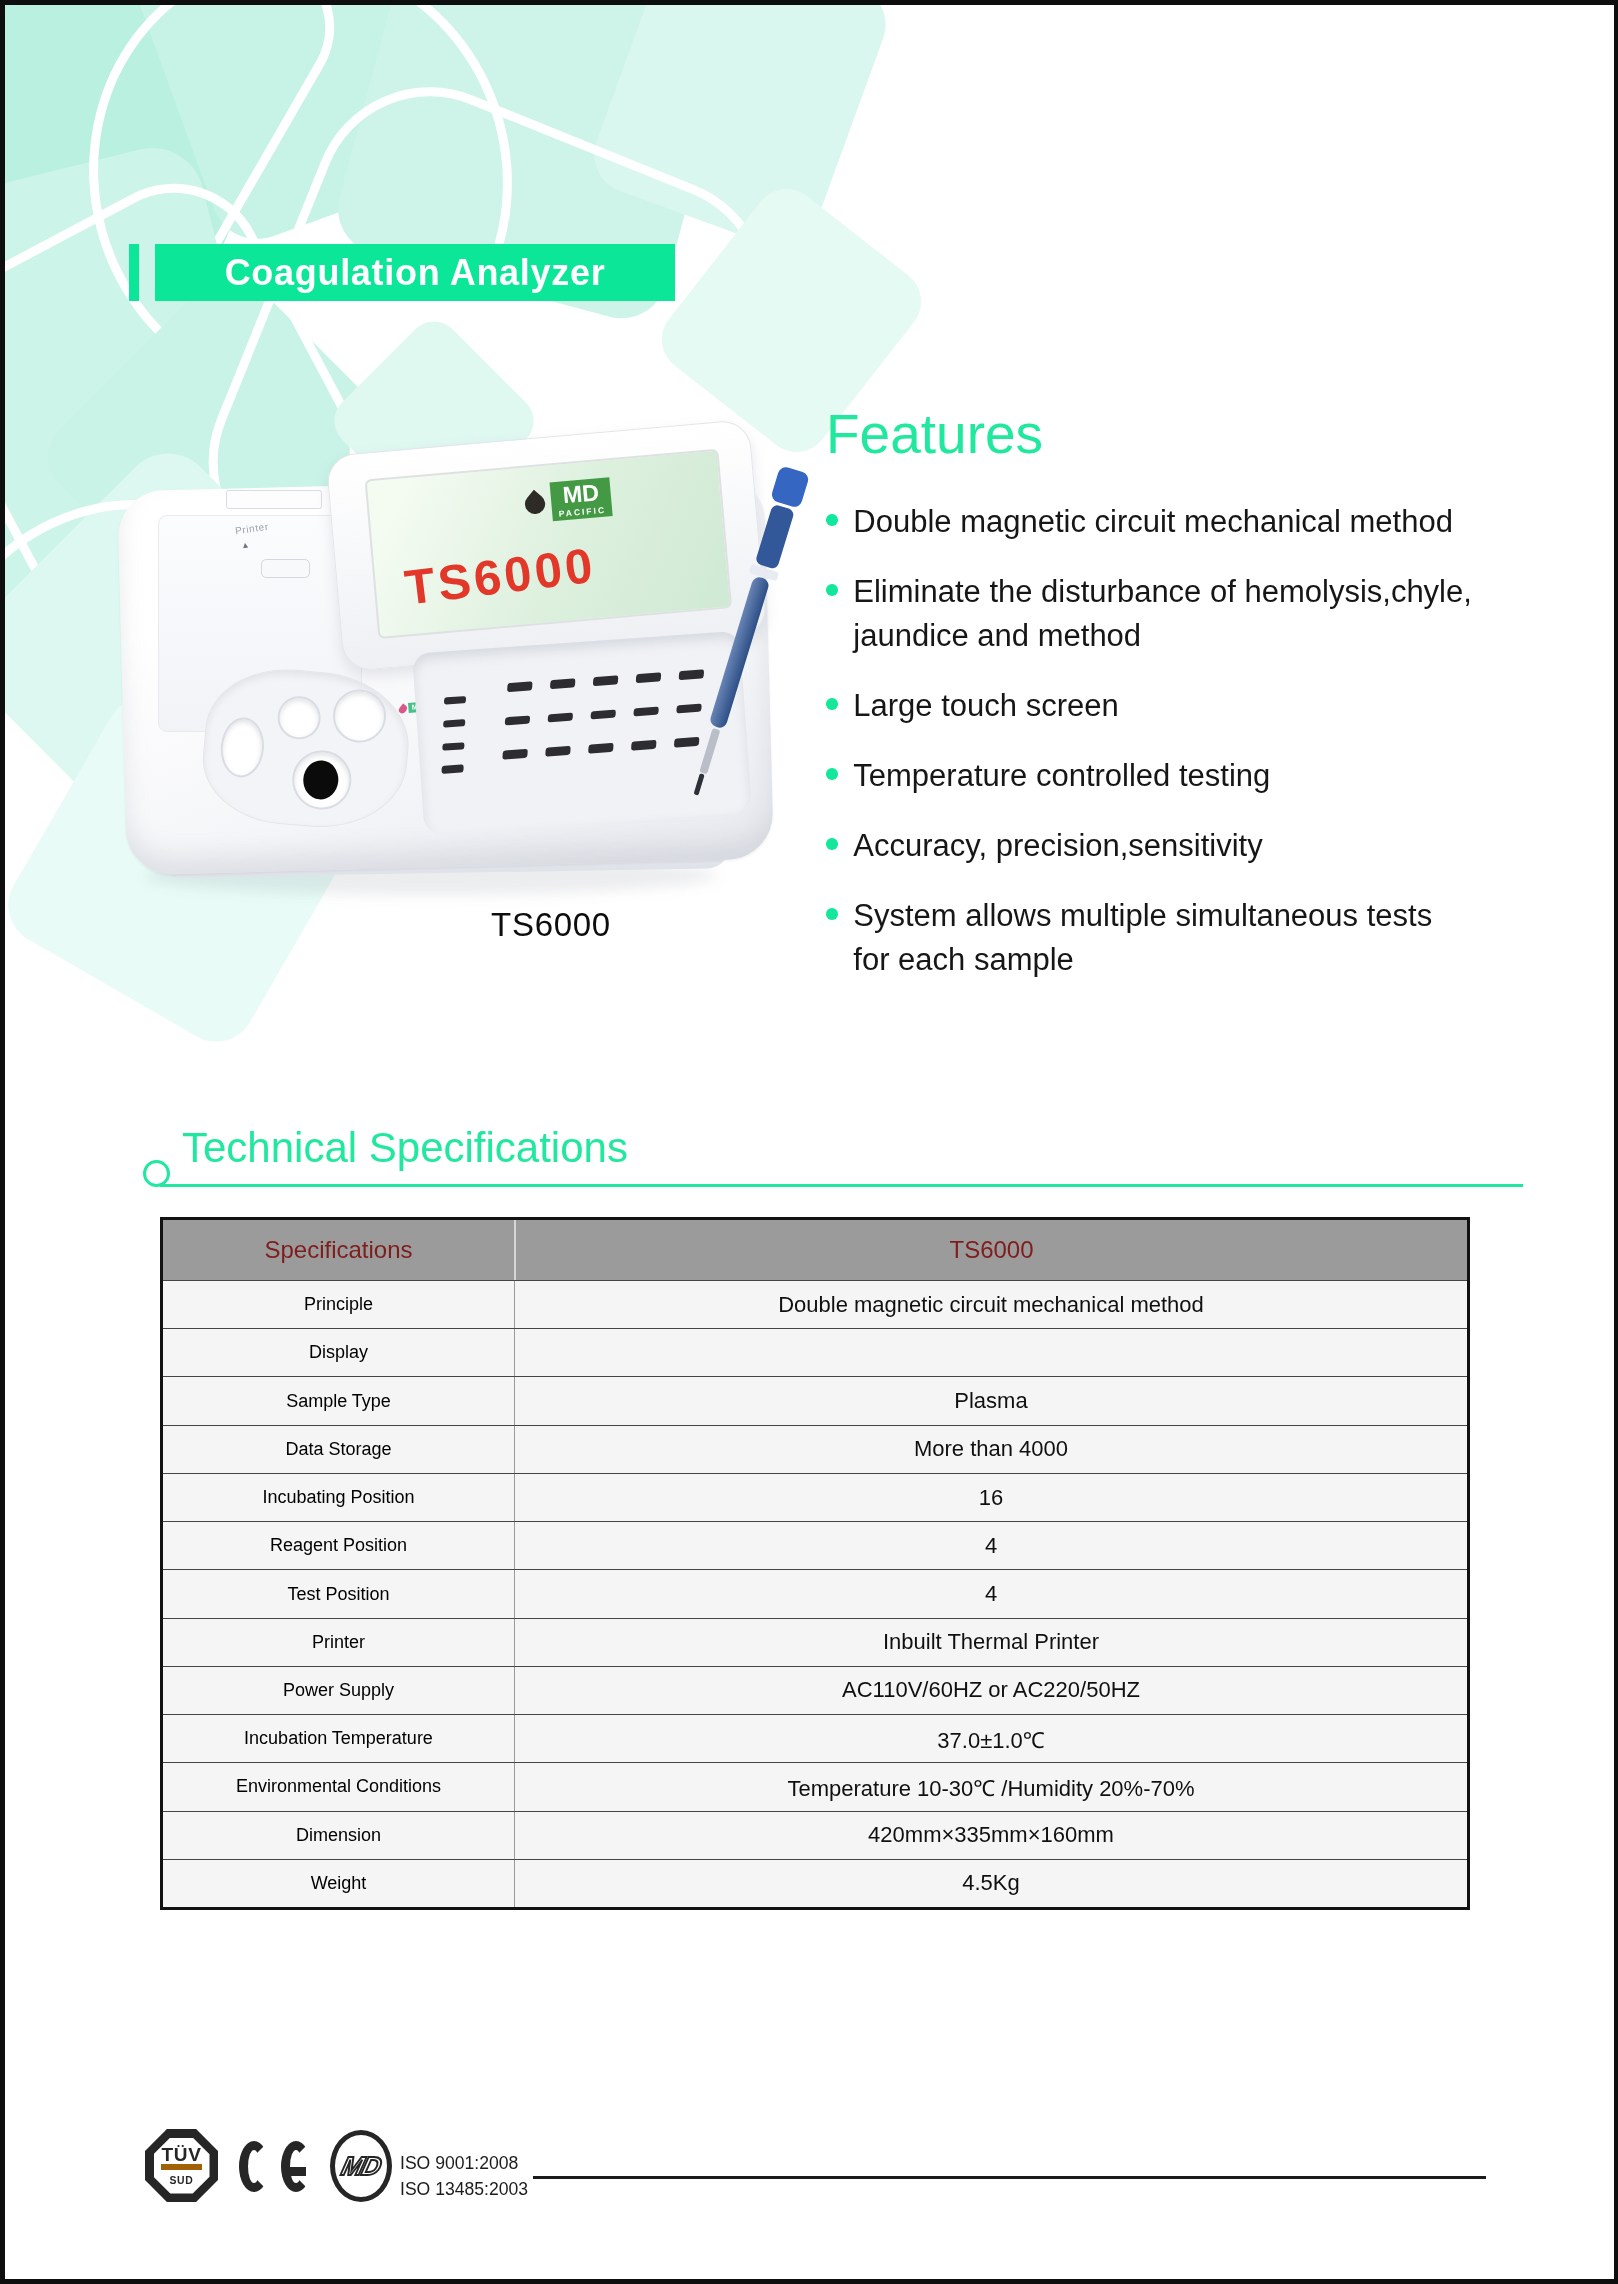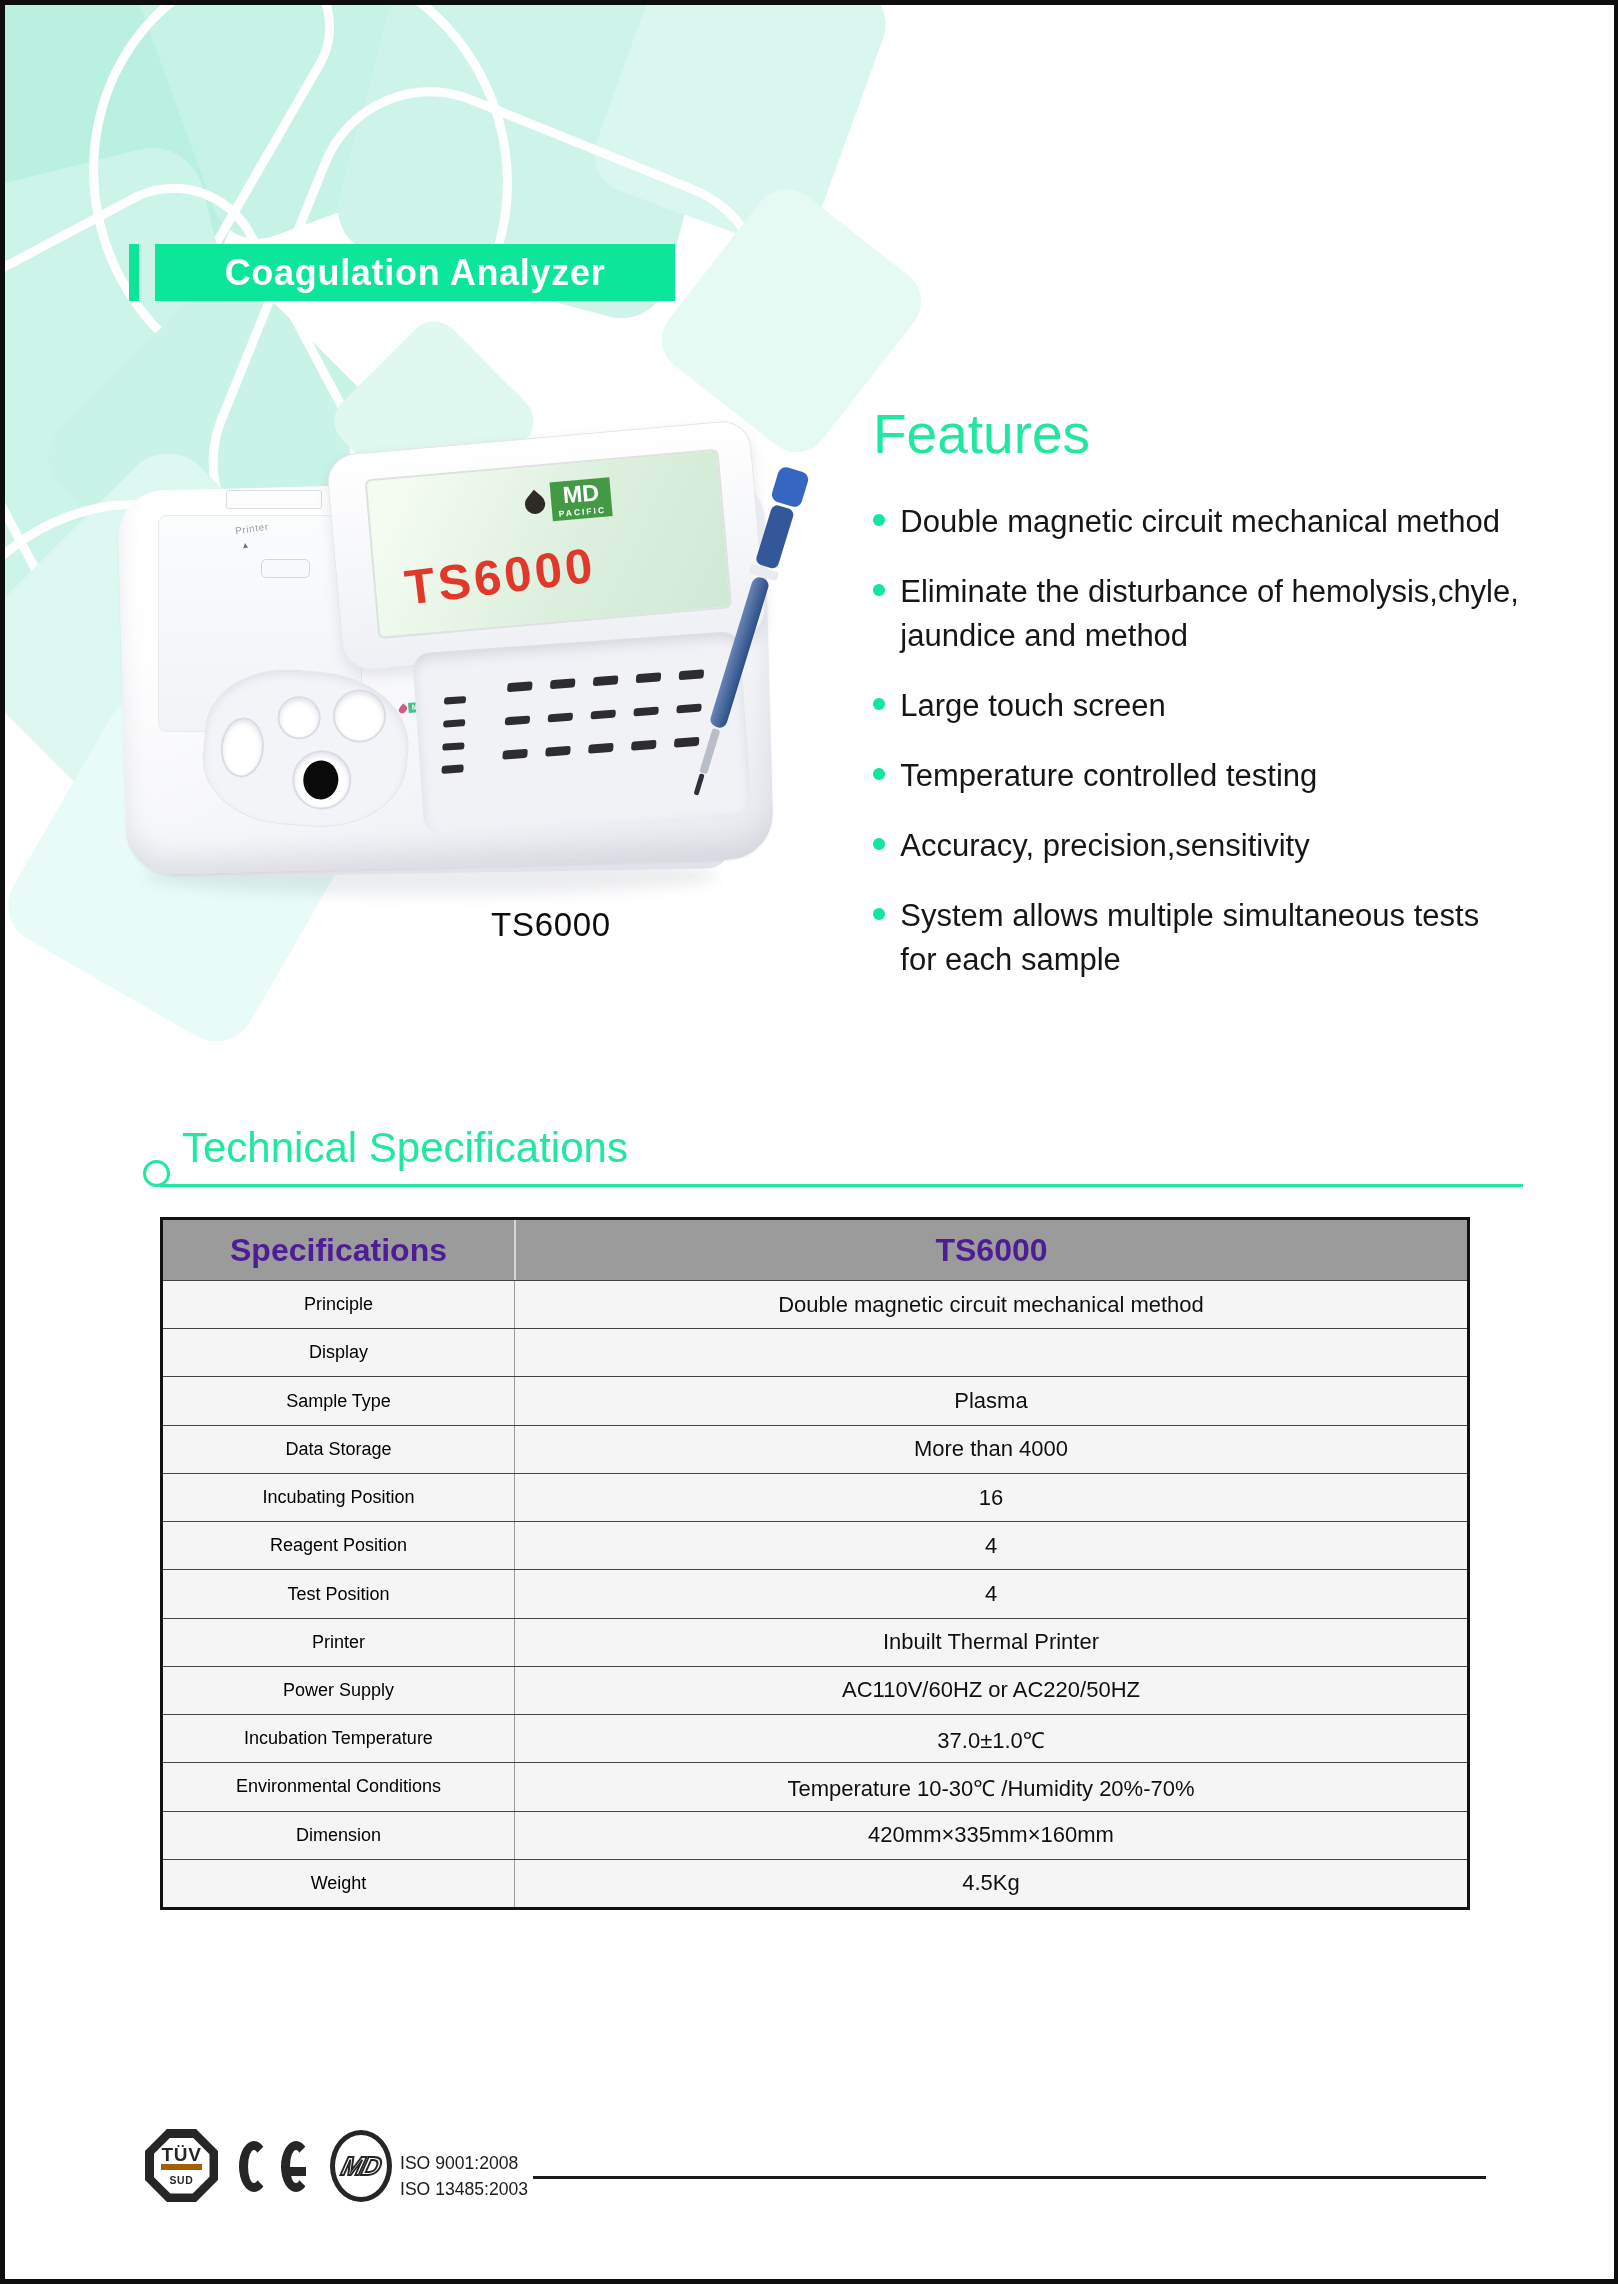--- a/index.html
+++ b/index.html
@@ -89,21 +89,21 @@
   .pipette{position:absolute;left:615px;top:26px;transform:rotate(17deg);}
   .pip-cap{width:31px;height:36px;background:#3566c2;border-radius:7.8px;margin-left:-3.9px;}
   .pip-handle{width:23.4px;height:62px;background:#32589a;border-radius:6.5px;margin-top:2.6px;}
   .pip-clip{width:29px;height:9px;background:#e8ebf1;border-radius:2.6px;margin:2.6px 0 0 -2.6px;}
   .pip-shaft{width:17px;height:156px;background:linear-gradient(90deg,#6984b5,#2c4f86);border-radius:7.8px;margin:1.3px 0 0 3.3px;}
   .pip-tip{width:7.8px;height:46px;background:#b9bec8;border-radius:2.6px;margin:1.3px 0 0 7.8px;}
   .pip-end{width:5.2px;height:22px;background:#2d3138;border-radius:2px;margin:1.3px 0 0 9px;}
   .device-caption{position:absolute;left:416px;top:901px;width:260px;text-align:center;
     font-size:33px;color:#0d0d0d;z-index:5;letter-spacing:0.7px;}
 
-  .features{position:absolute;left:868px;top:397px;width:715px;z-index:5;}
+  .features{position:absolute;left:821px;top:397px;width:715px;z-index:5;}
   .features h2{margin:0 0 34px 0;font-size:55px;font-weight:normal;color:#21e89e;letter-spacing:0;}
   .features ul{list-style:none;margin:0;padding:0;}
   .features li{display:flex;margin-bottom:26px;}
   .f-dot{flex:0 0 11.7px;width:11.7px;height:11.7px;border-radius:50%;background:#12e79b;margin:14.3px 15.6px 0 0;}
   .f-text{font-size:31px;color:#161616;line-height:1.42;white-space:pre-line;letter-spacing:0;}
 
   
   .specs-head{position:absolute;left:0;top:1119px;width:1619px;z-index:5;}
   .specs-ring{position:absolute;left:138px;top:36px;width:21px;height:21px;border:3.3px solid #21e89e;border-radius:50%;background:transparent;}
   .specs-title{position:absolute;left:177px;top:0;margin:0;font-size:42px;font-weight:normal;color:#21e89e;}
@@ -111,21 +111,21 @@
 
   .spec-table{position:absolute;left:155px;top:1212px;width:1310px;height:693px;z-index:5;
     border:3.3px solid #121212;box-sizing:border-box;background:#f5f5f6;
     display:flex;flex-direction:column;}
   .trow{display:flex;flex:1;border-top:1.3px solid #454545;}
   .trow.header{flex:0 0 60px;background:#9b9b9b;border-top:none;}
   .tc1{flex:0 0 351px;display:flex;align-items:center;justify-content:center;
     border-right:1.3px solid #9a9a9a;font-size:18px;color:#000000;text-align:center;}
   .tc2{flex:1;display:flex;align-items:center;justify-content:center;font-size:22px;color:#101010;text-align:center;}
   .trow.header .tc1{border-right:2px solid #d6d6d6;}
-  .trow.header .tc1,.trow.header .tc2{color:#4c1d95;font-weight:bold;font-size:32px;}
+  .trow.header .tc1,.trow.header .tc2{color:#7f1d1d;font-weight:normal;font-size:24px;}
 
   
   .footer{position:absolute;left:0;top:2107px;width:1619px;height:130px;z-index:5;}
   .tuv{position:absolute;left:140px;top:17px;width:73px;height:73px;background:#262626;
     clip-path:polygon(30% 0,70% 0,100% 30%,100% 70%,70% 100%,30% 100%,0 70%,0 30%);
     display:flex;align-items:center;justify-content:center;}
   .tuv-inner{width:56px;height:56px;background:#ffffff;
     clip-path:polygon(30% 0,70% 0,100% 30%,100% 70%,70% 100%,30% 100%,0 70%,0 30%);
     display:flex;flex-direction:column;align-items:center;justify-content:center;}
   .tuv-top{font-size:19px;font-weight:bold;color:#262626;border-bottom:6px solid #a16207;line-height:1.05;letter-spacing:0.7px;}

